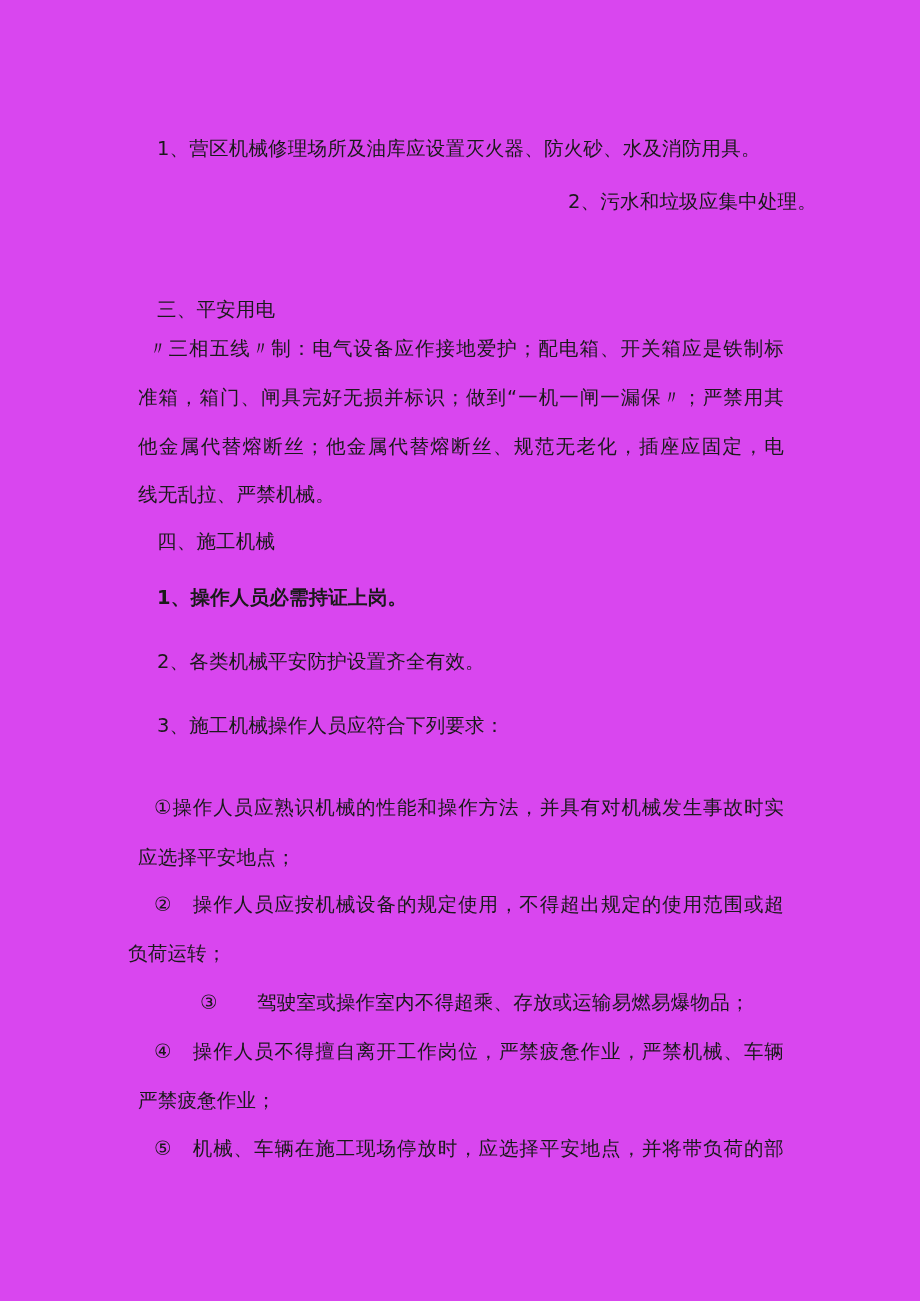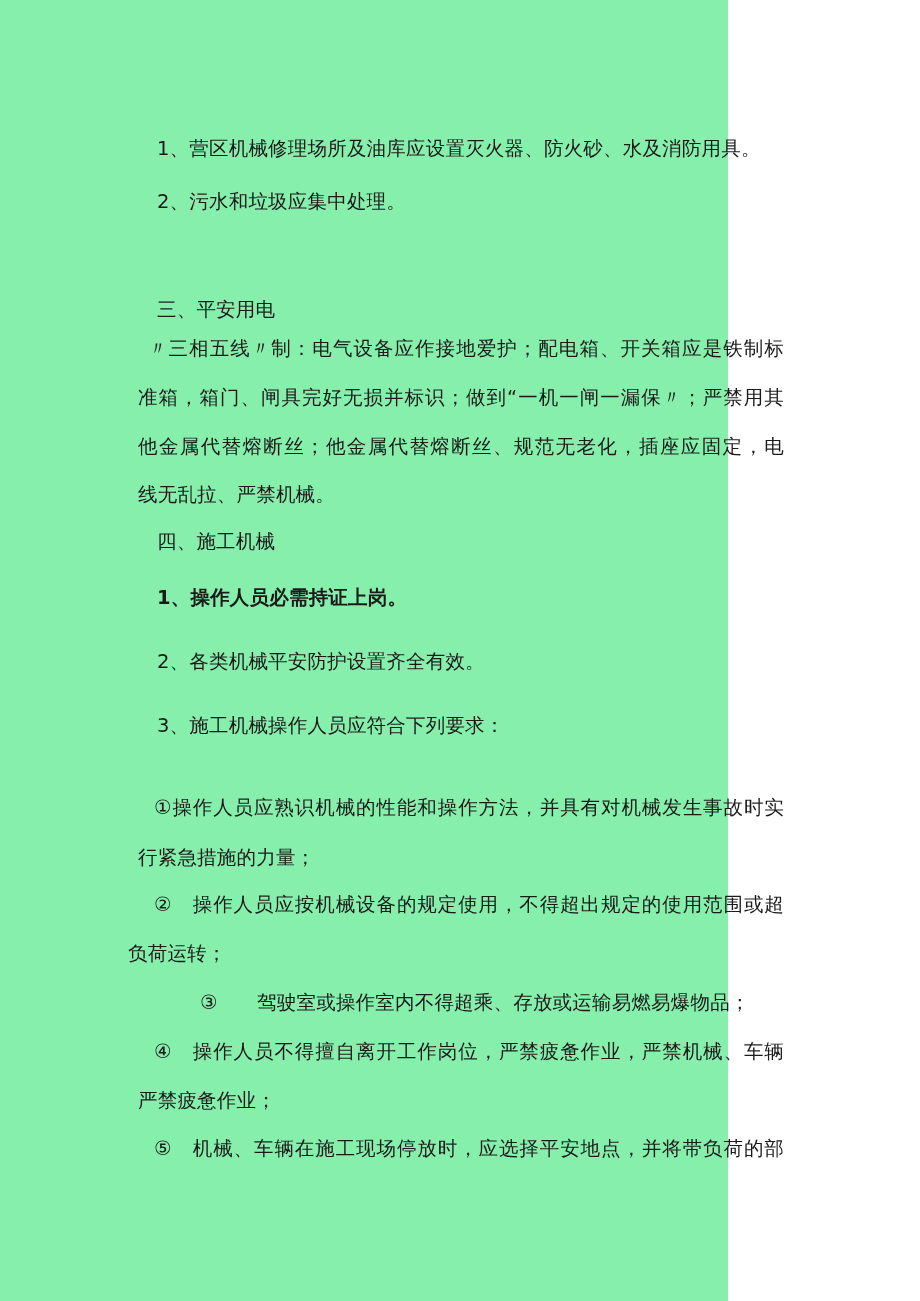--- a/index.html
+++ b/index.html
@@ -11,56 +11,56 @@
       width: 920px;
       height: 1301px;
       position: relative;
       overflow: hidden;
       font-family: "DejaVu Sans", "Liberation Sans", sans-serif;
       color: #1a1a1a;
     }
     .page {
       position: absolute;
       left: 0; top: 0;
-      width: 728px; height: 1301px;
-      background: #86efac;
+      width: 920px; height: 1301px;
+      background: #d946ef;
     }
     .line {
       position: absolute;
       left: 140px;
       width: 660px;
       font-size: 19.5px;
       line-height: 24px;
       white-space: nowrap;
       letter-spacing: 0.2px;
     }
     .full {
       text-align: justify;
       text-align-last: justify;
     }
   </style>
 </head>
 <body>
 
 <div class="page">
   <div class="line" style="top:137px; left:157px; width:630px;">1、营区机械修理场所及油库应设置灭火器、防火砂、水及消防用具。</div>
-  <div class="line" style="top:190px; left:157px;">2、污水和垃圾应集中处理。</div>
+  <div class="line" style="top:190px; left:157px;text-align:right;">2、污水和垃圾应集中处理。</div>
 
   <div class="line" style="top:286px; left:157px;margin-top:12px;">三、平安用电</div>
   <div class="line full" style="top:337px; left:148px; width:636px;">〃三相五线〃制：电气设备应作接地爱护；配电箱、开关箱应是铁制标</div>
   <div class="line full" style="top:386px; left:138px; width:646px;">准箱，箱门、闸具完好无损并标识；做到“一机一闸一漏保〃；严禁用其</div>
   <div class="line full" style="top:435px; left:138px; width:646px;">他金属代替熔断丝；他金属代替熔断丝、规范无老化，插座应固定，电</div>
   <div class="line" style="top:483px; left:138px;">线无乱拉、严禁机械。</div>
 
   <div class="line" style="top:530px; left:157px;">四、施工机械</div>
   <div class="line" style="top:586px; left:157px;font-weight:bold;">1、操作人员必需持证上岗。</div>
   <div class="line" style="top:650px; left:157px;">2、各类机械平安防护设置齐全有效。</div>
   <div class="line" style="top:714px; left:157px;">3、施工机械操作人员应符合下列要求：</div>
 
   <div class="line full" style="top:796px; left:154px; width:630px;">①操作人员应熟识机械的性能和操作方法，并具有对机械发生事故时实</div>
-  <div class="line" style="top:846px; left:138px;">行紧急措施的力量；</div>
+  <div class="line" style="top:846px; left:138px;">应选择平安地点；</div>
   <div class="line full" style="top:893px; left:154px; width:630px;">②　操作人员应按机械设备的规定使用，不得超出规定的使用范围或超</div>
   <div class="line" style="top:943px; left:128px;font-family:Liberation Mono, monospace;">负荷运转；</div>
   <div class="line" style="top:991px; left:200px;">③　　驾驶室或操作室内不得超乘、存放或运输易燃易爆物品；</div>
   <div class="line full" style="top:1040px; left:154px; width:630px;">④　操作人员不得擅自离开工作岗位，严禁疲惫作业，严禁机械、车辆</div>
   <div class="line" style="top:1089px; left:138px;">严禁疲惫作业；</div>
   <div class="line full" style="top:1137px; left:154px; width:630px;">⑤　机械、车辆在施工现场停放时，应选择平安地点，并将带负荷的部</div>
 </div>
 
 </body></html>

